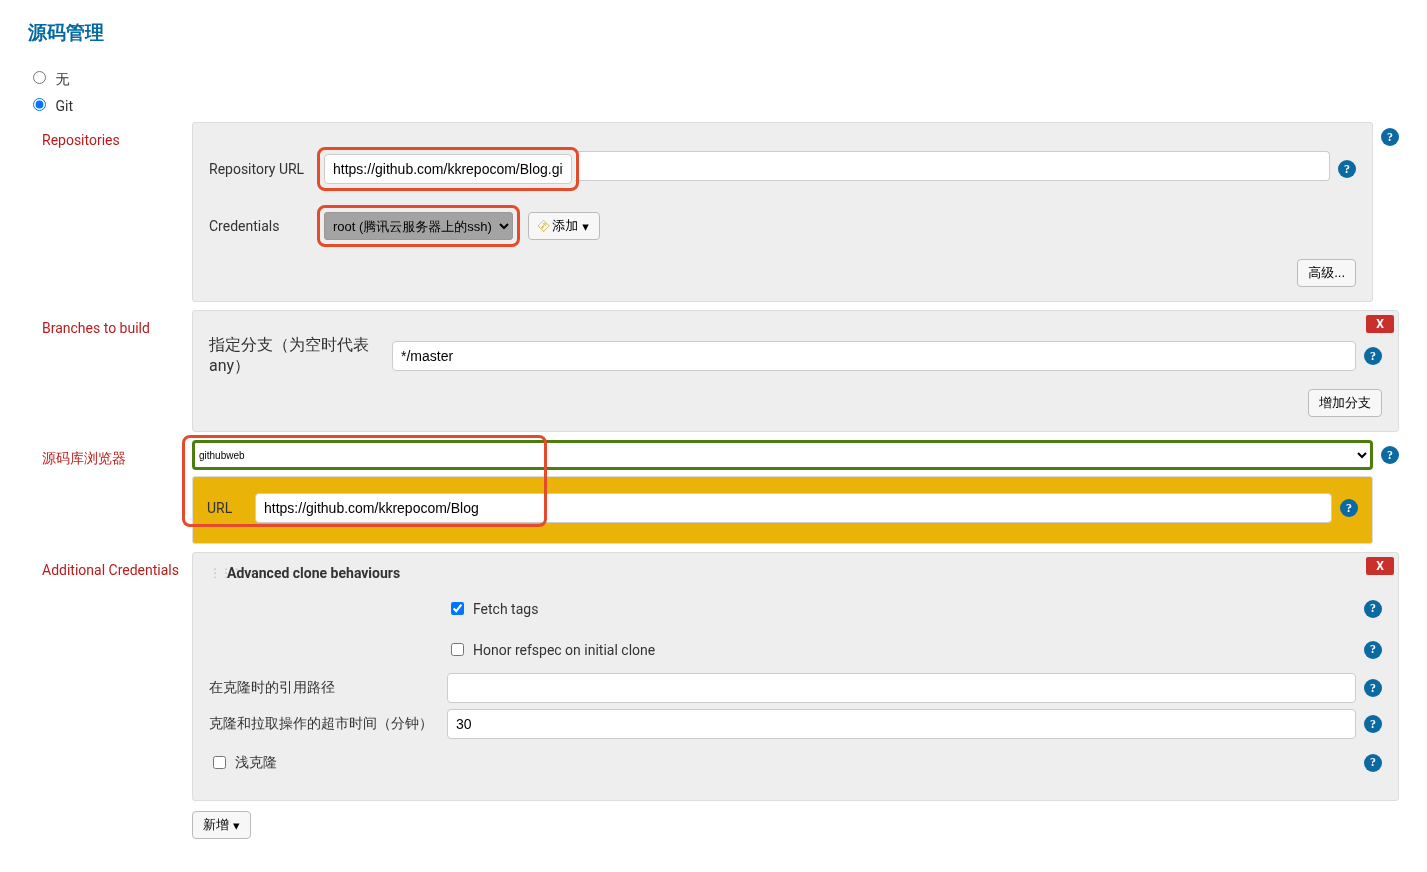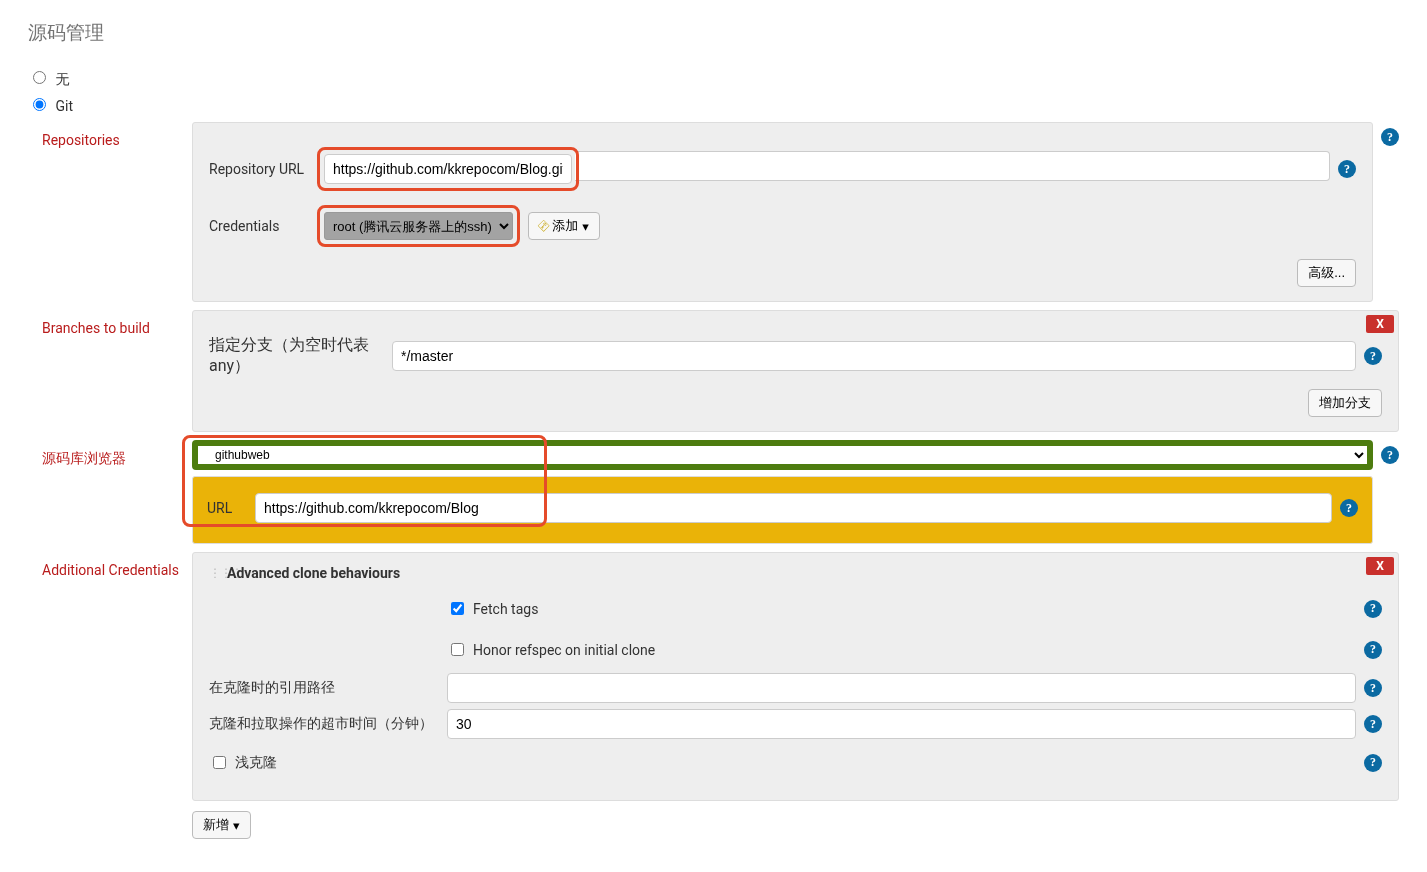--- a/index.html
+++ b/index.html
@@ -6,23 +6,23 @@
   body {
     margin: 0;
     font-family: -apple-system, BlinkMacSystemFont, "Segoe UI", Roboto, Arial, sans-serif;
     font-size: 14px;
     color: #333;
     background: #fff;
     padding: 20px 28px;
   }
   h2.sec-title {
     font-size: 19px;
-    font-weight: 400;
+    font-weight: 700;
     margin: 0 0 22px 0;
-    color: #737373;
+    color: #0369a1;
   }
   .radio-row { margin: 6px 0 6px 0; }
   .radio-row input[type="radio"] { margin-right: 6px; }
   .indent-block { margin-left: 14px; }
   .row {
     display: flex;
     align-items: flex-start;
     margin-top: 8px;
   }
   .row-label {
@@ -109,21 +109,21 @@
   }
   .drag-handle { display:inline-block; width:12px; color:#bbb; margin-right:6px; letter-spacing:-1px; font-size:12px;}
   .bold { font-weight:700; }
   .checkbox-line { display:flex; align-items:center; gap:6px; margin:8px 0; }
   .key-icon {
     display:inline-block; transform:rotate(45deg);
     font-size:12px; color:#c4a100;
   }
   .row-with-help { display:flex; align-items:flex-start; }
   .row-with-help > .row-content { flex:1; }
-  .select-line { width:100%; height:30px; border:6px solid #4d7c0f; border-radius:4px; background:#fff; font-size:12px; padding:0 13px;}
+  .select-line { width:100%; height:30px; border:3px solid #4d7c0f; border-radius:4px; background:#fff; font-size:10px; padding:0 0;}
   .hl-wrap { border:3px solid #e54b2a; border-radius:8px; padding:4px; }
 </style>
 </head>
 <body>
 
 <h2 class="sec-title">源码管理</h2>
 
 <div class="radio-row">
   <label>
     <input type="radio" name="scm" style="">

